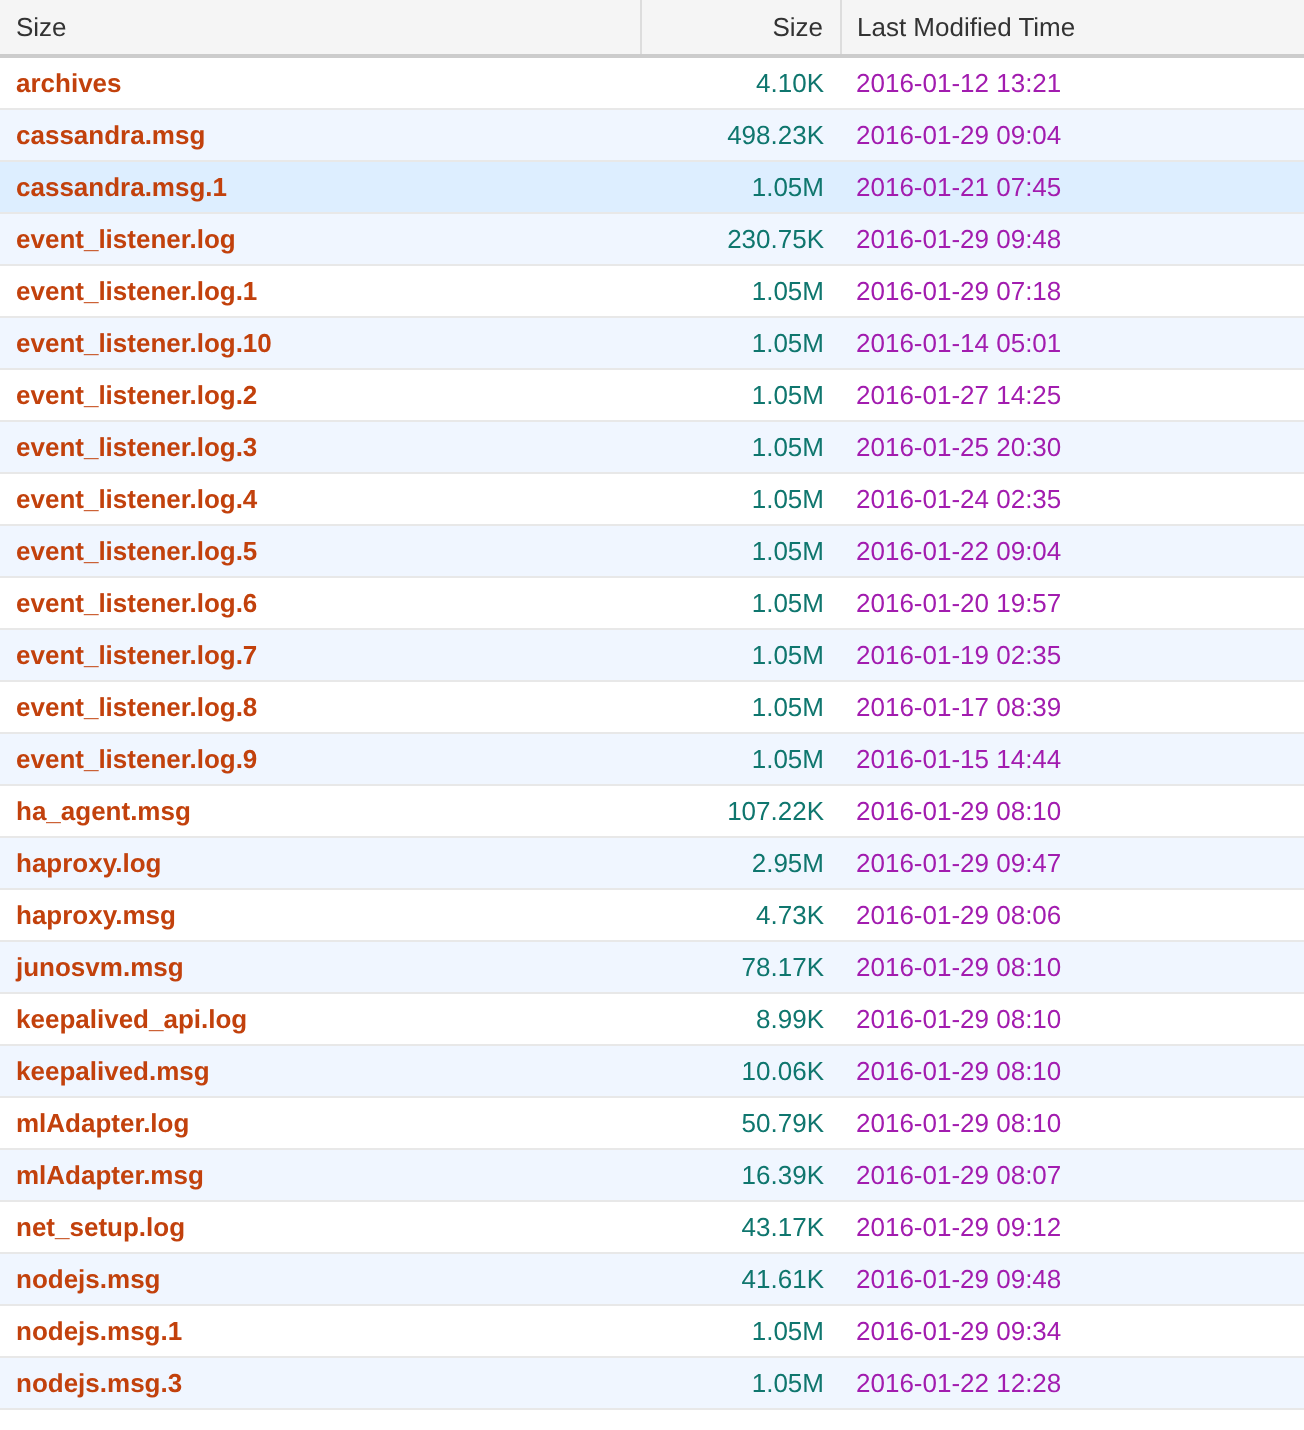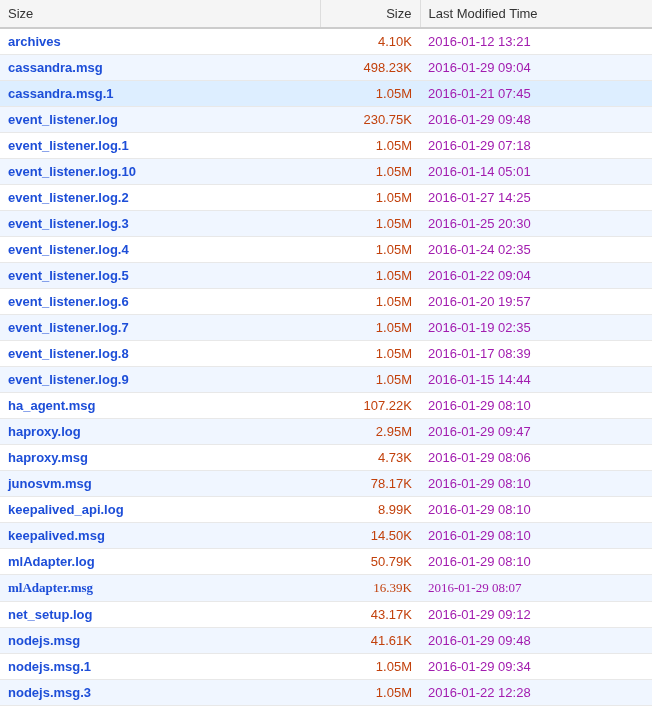--- a/index.html
+++ b/index.html
@@ -52,26 +52,26 @@
       background: #ddeeff;
     }
     td {
       padding: 5px 8px;
       color: #1a5276;
       white-space: nowrap;
       overflow: hidden;
       text-overflow: ellipsis;
     }
     td.file-name {
-      color: #1d4ed8;
+      color: #c2410c;
       font-weight: bold;
     }
     td.size-val {
       text-align: right;
-      color: #c2410c;
+      color: #0f766e;
     }
     td.modified-val {
       color: #a21caf;
     }
   </style>
 </head>
 <body>
 
 <table>
   <colgroup>
@@ -177,29 +177,29 @@
         <td class="size-val">78.17K</td>
         <td class="modified-val">2016-01-29 08:10</td>
       </tr>
       <tr>
         <td class="file-name">keepalived_api.log</td>
         <td class="size-val">8.99K</td>
         <td class="modified-val">2016-01-29 08:10</td>
       </tr>
       <tr style="background: rgb(240, 246, 255);">
         <td class="file-name">keepalived.msg</td>
-        <td class="size-val">14.50K</td>
+        <td class="size-val">10.06K</td>
         <td class="modified-val">2016-01-29 08:10</td>
       </tr>
       <tr>
         <td class="file-name">mlAdapter.log</td>
         <td class="size-val">50.79K</td>
         <td class="modified-val">2016-01-29 08:10</td>
       </tr>
-      <tr style="background: rgb(240, 246, 255); font-family: Liberation Serif, serif;">
+      <tr style="background: rgb(240, 246, 255);">
         <td class="file-name">mlAdapter.msg</td>
         <td class="size-val">16.39K</td>
         <td class="modified-val">2016-01-29 08:07</td>
       </tr>
       <tr>
         <td class="file-name">net_setup.log</td>
         <td class="size-val">43.17K</td>
         <td class="modified-val">2016-01-29 09:12</td>
       </tr>
       <tr style="background: rgb(240, 246, 255);">

